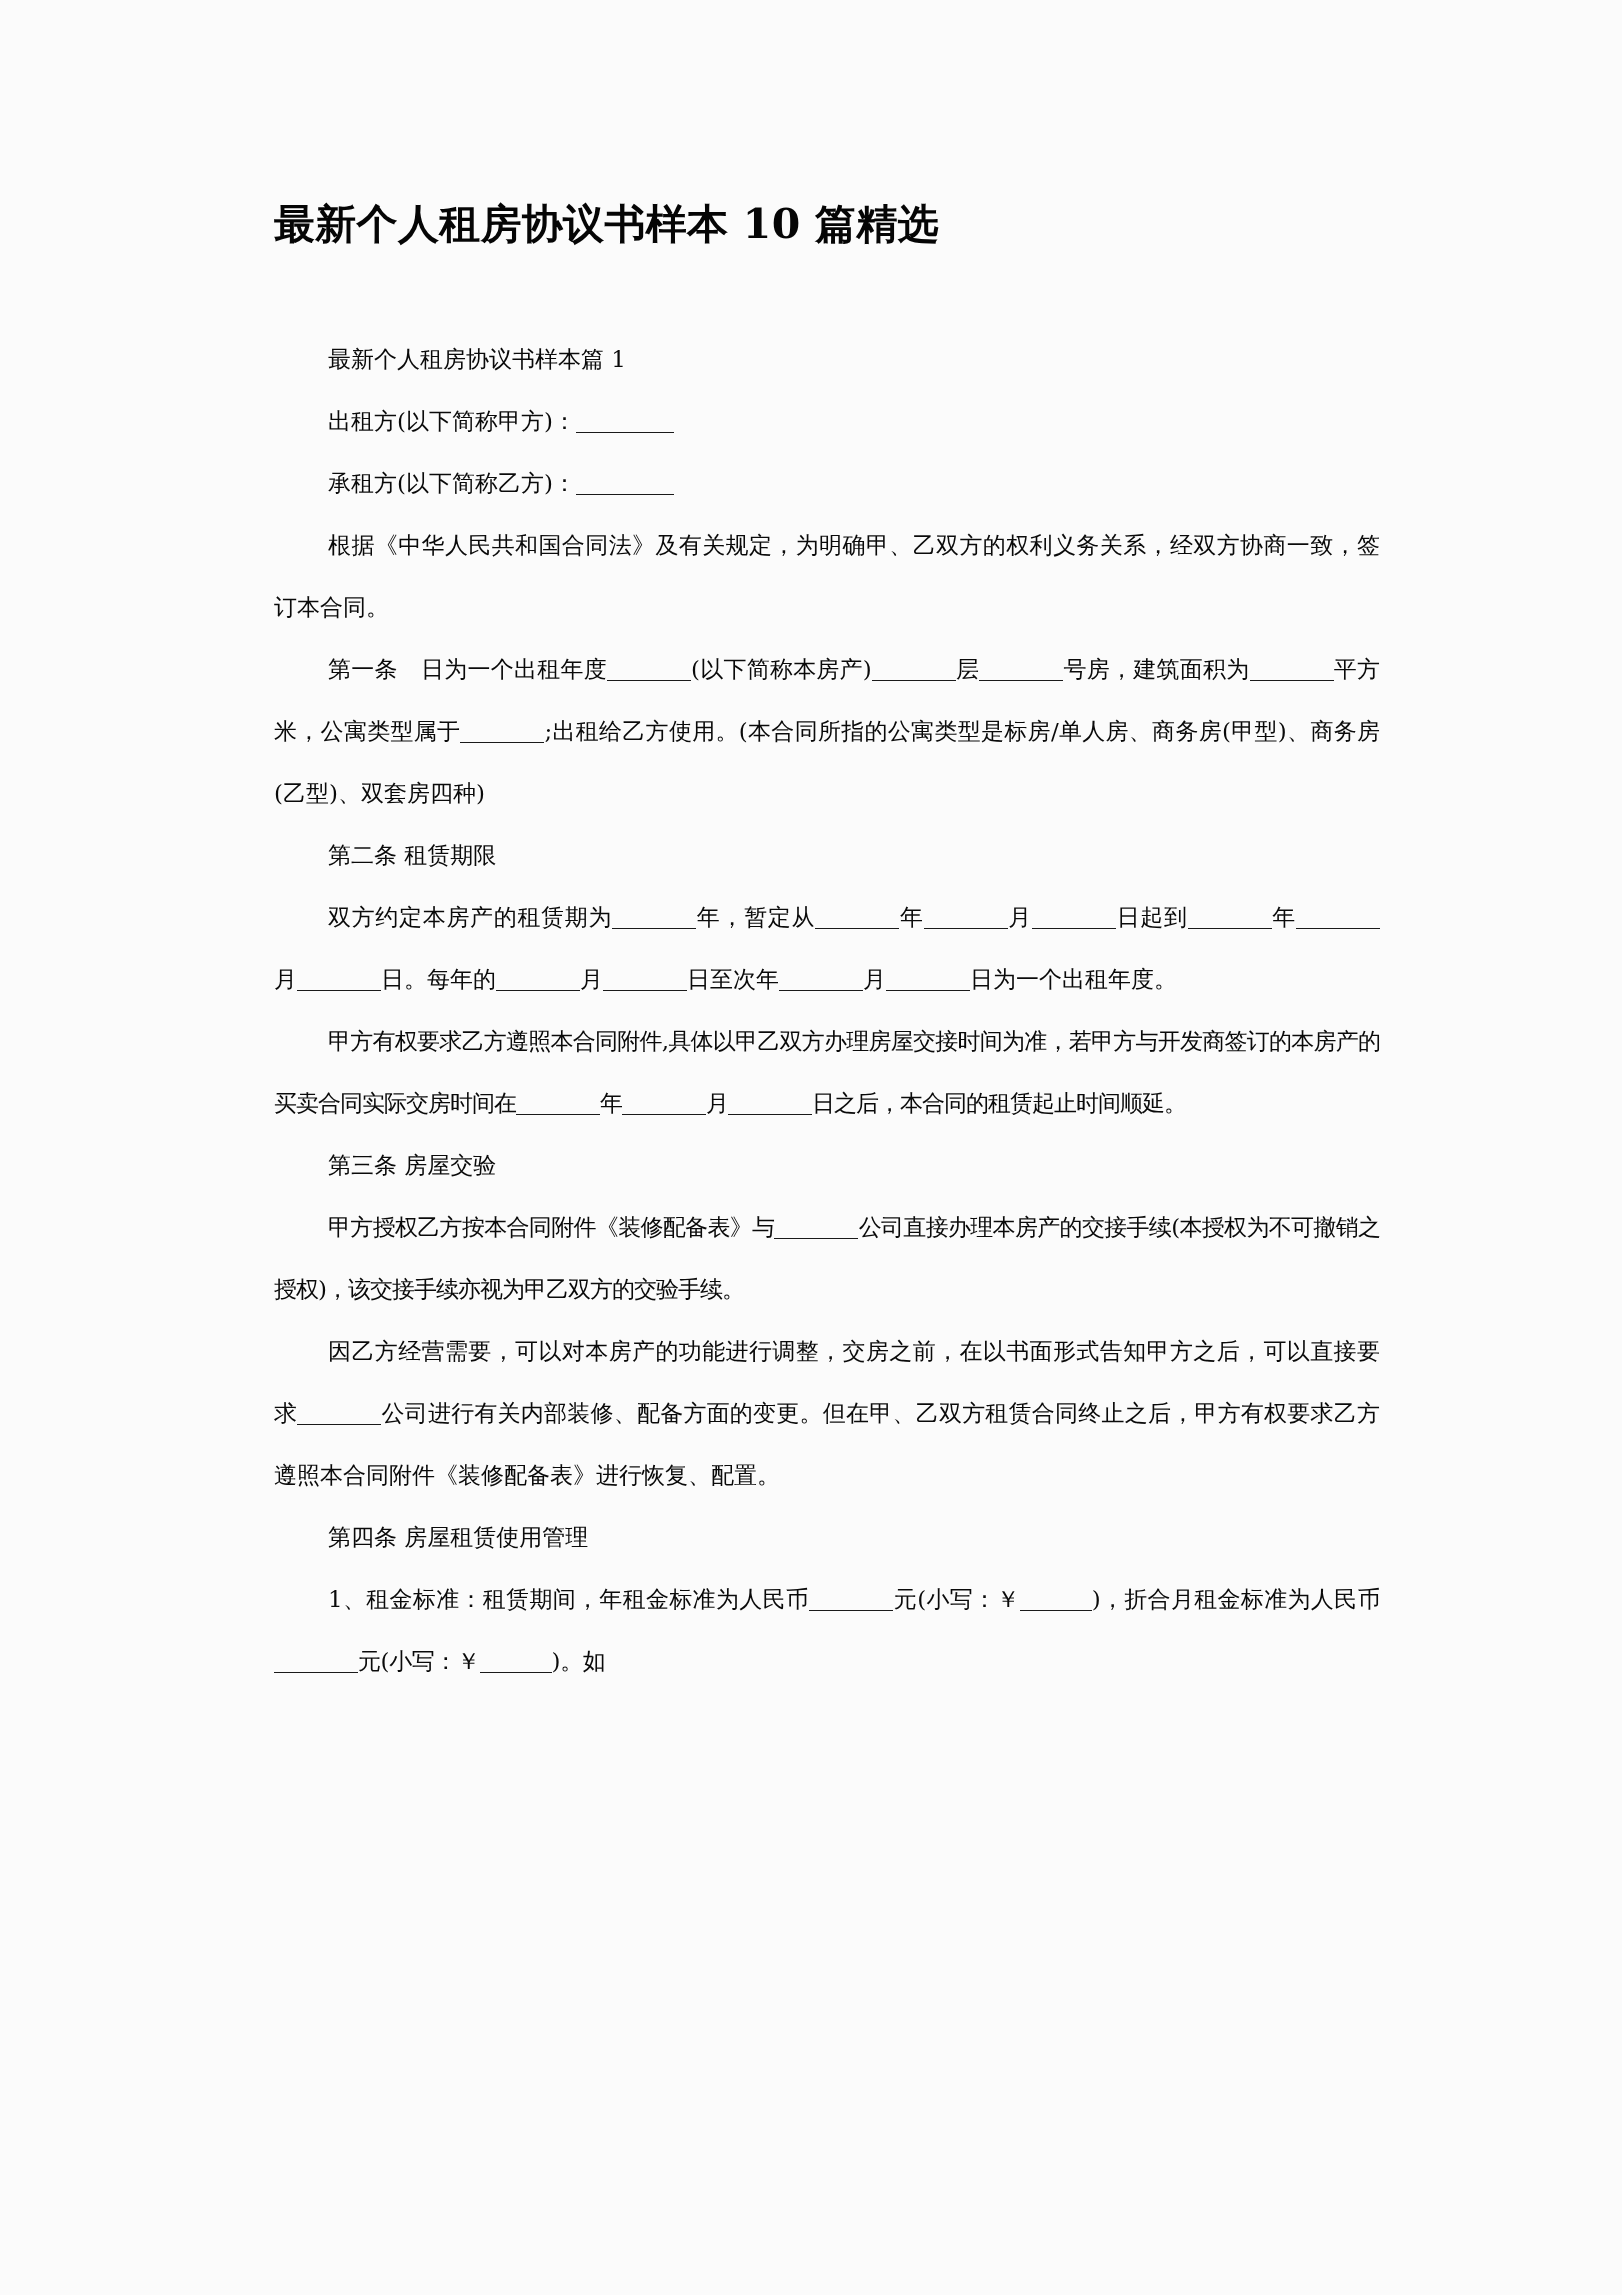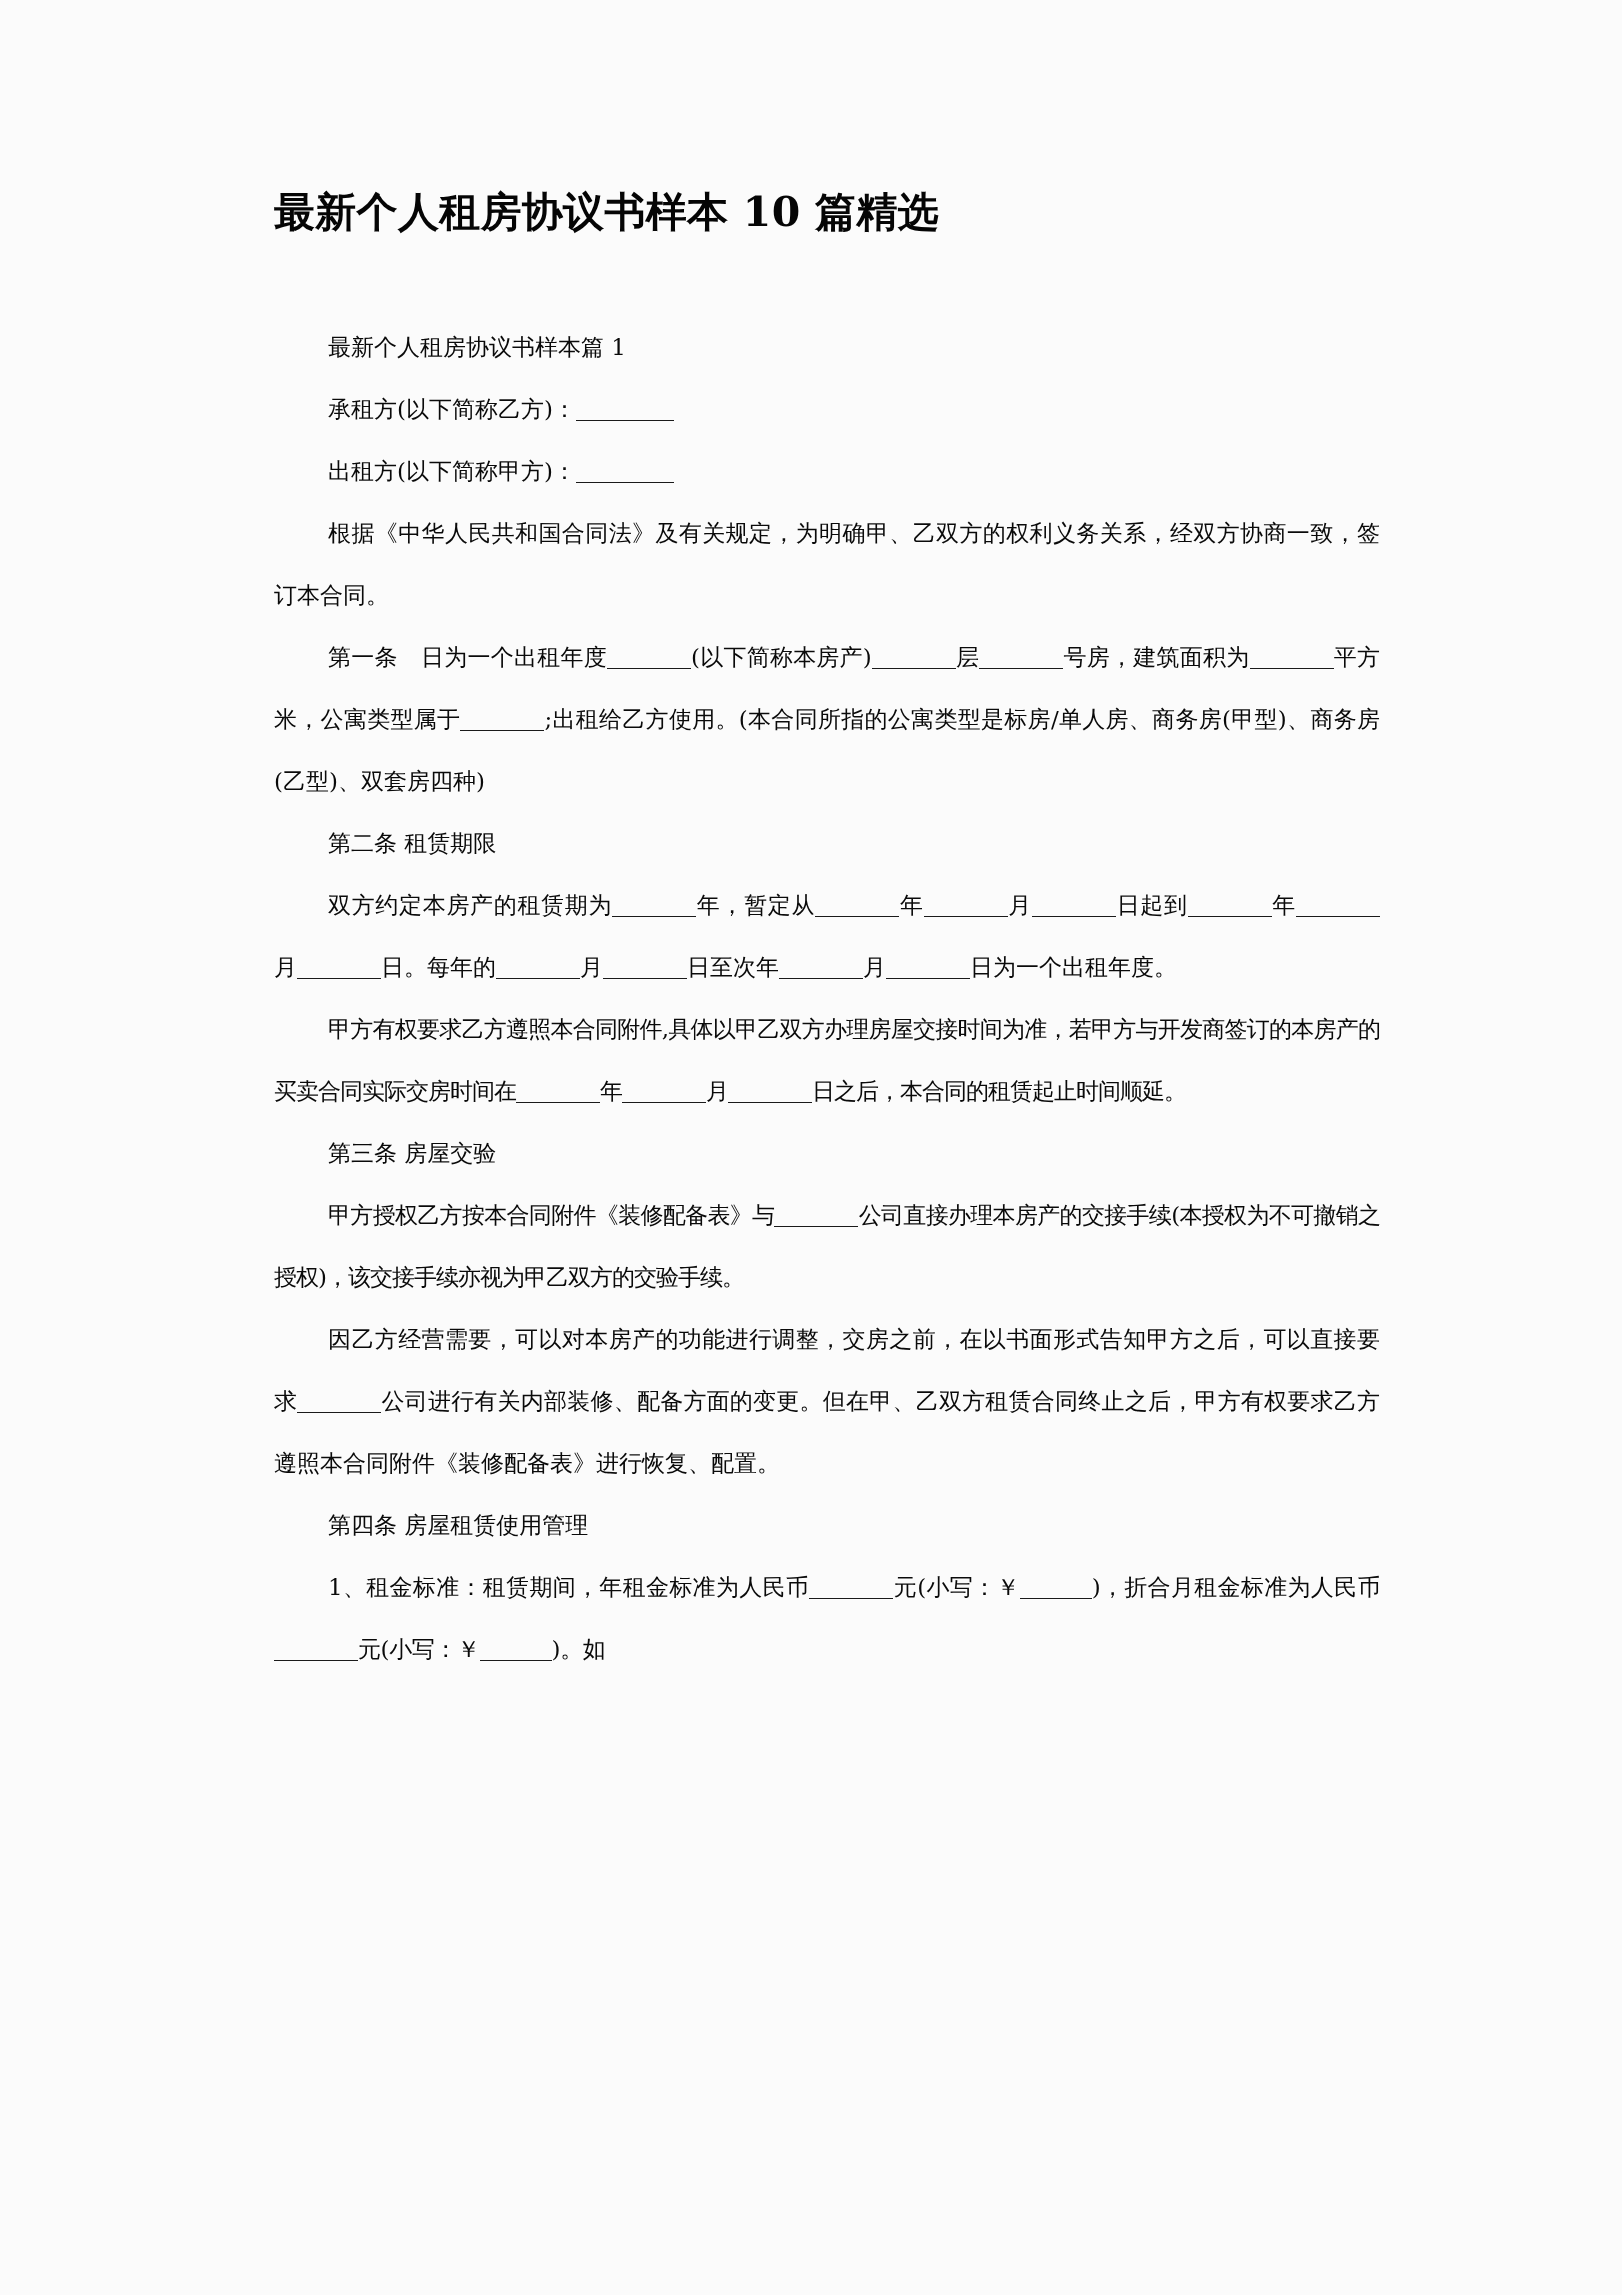--- a/index.html
+++ b/index.html
@@ -18,21 +18,21 @@
     position: relative;
     width: 1623px;
     height: 2295px;
     background: #fbfbfb;
     box-sizing: border-box;
   }
 
   .content {
     position: absolute;
     left: 274px;
-    top: 0;
+    top: 12px;
     width: 1106px;
   }
 
   .doc-title {
     font-size: 41px;
     font-weight: 700;
     line-height: 1.2;
     color: #050505;
     text-align: left;
     margin: 0;
@@ -75,25 +75,25 @@
 <body>
 
 <div class="page">
   <div class="content">
 
     <h1 class="doc-title">最新个人租房协议书样本 10 篇精选</h1>
 
     <p class="para gap-before-first">最新个人租房协议书样本篇 1</p>
 
     <p class="para">
-      <span>承租方(以下简称乙方)：</span><span class="blank b-lg"></span>
+      <span>出租方(以下简称甲方)：</span><span class="blank b-lg"></span>
     </p>
 
     <p class="para">
-      <span>出租方(以下简称甲方)：</span><span class="blank b-lg"></span>
+      <span>承租方(以下简称乙方)：</span><span class="blank b-lg"></span>
     </p>
 
     <p class="para">根据《中华人民共和国合同法》及有关规定，为明确甲、乙双方的权利义务关系，经双方协商一致，签订本合同。</p>
 
     <p class="para">
       <span>第一条　日为一个出租年度</span><span class="blank b-md"></span><span>(以下简称本房产)</span><span class="blank b-md"></span><span>层</span><span class="blank b-md"></span><span>号房，建筑面积为</span><span class="blank b-md"></span><span>平方米，公寓类型属于</span><span class="blank b-md"></span><span>;出租给乙方使用。(本合同所指的公寓类型是标房/单人房、商务房(甲型)、商务房(乙型)、双套房四种)</span>
     </p>
 
     <p class="para sec-head">第二条  租赁期限</p>
 

